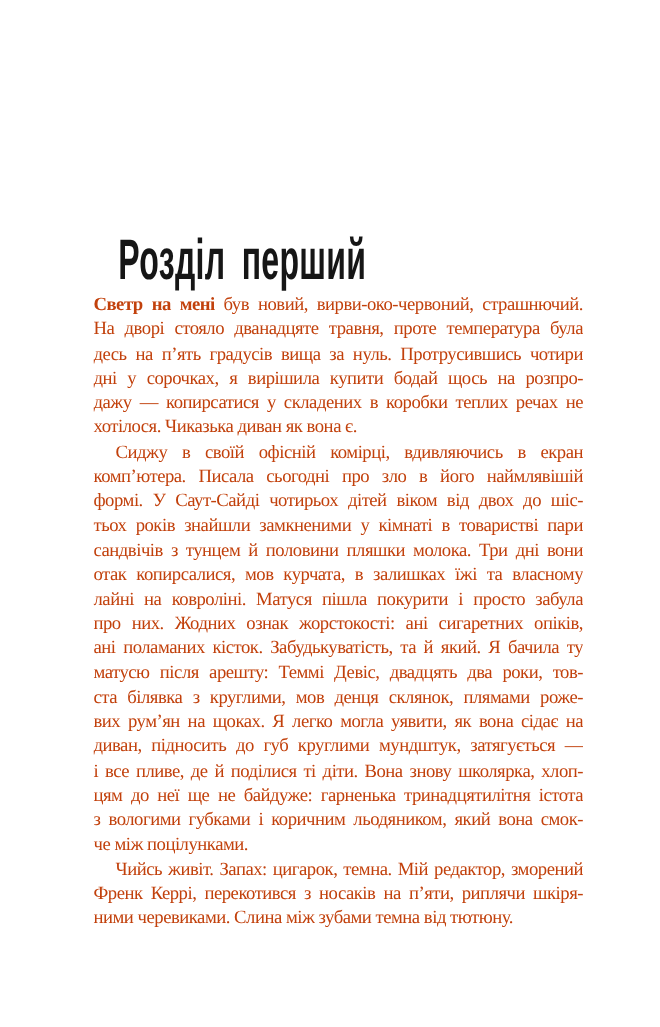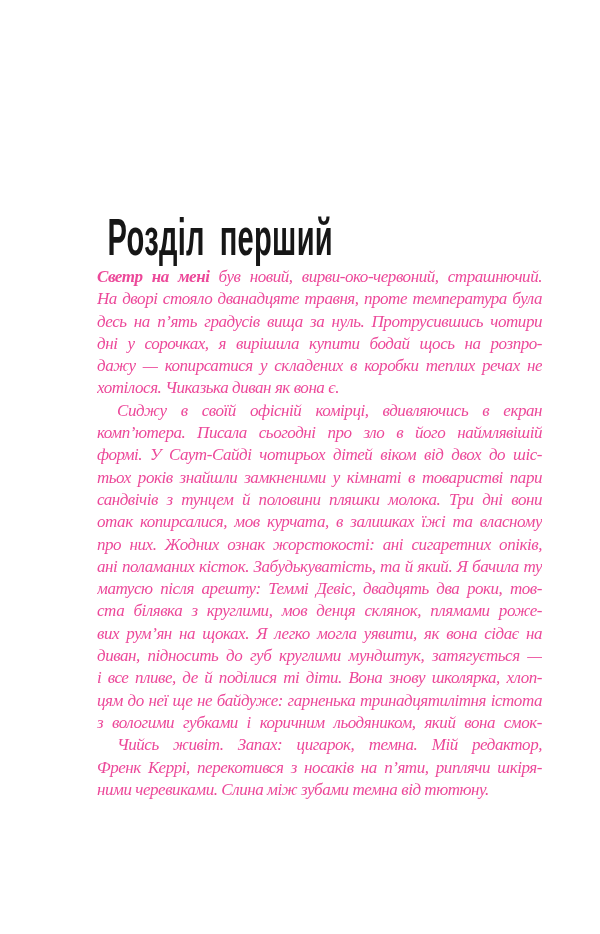--- a/index.html
+++ b/index.html
@@ -34,27 +34,26 @@
     font-family: "Liberation Sans", sans-serif;
     font-weight: 700;
     font-size: 52px;
     color: #161616;
     letter-spacing: 0.5px;
     word-spacing: 0.22em;
   }
   
   .text-block {
     position: absolute;
-    left: 97px;
+    left: 85px;
     top: 266px;
     width: 445px;
-    color: #ec4899;
+    color: #c2410c;
     font-size: 17px;
     letter-spacing: -0.45px;
-    font-style: italic;
   }
   .line {
     height: 22.3px;
     line-height: 22.3px;
     overflow: hidden;
     text-align: justify;
     text-align-last: justify;
   }
   .line.last {
     text-align-last: left;
@@ -79,25 +78,27 @@
     <div class="line">десь на п’ять градусів вища за нуль. Протрусившись чотири</div>
     <div class="line">дні у сорочках, я вирішила купити бодай щось на розпро-</div>
     <div class="line">дажу — копирсатися у складених в коробки теплих речах не</div>
     <div class="line last">хотілося. Чиказька диван як вона є.</div>
     <div class="line indent">Сиджу в своїй офісній комірці, вдивляючись в екран</div>
     <div class="line">комп’ютера. Писала сьогодні про зло в його наймлявішій</div>
     <div class="line">формі. У Саут-Сайді чотирьох дітей віком від двох до шіс-</div>
     <div class="line">тьох років знайшли замкненими у кімнаті в товаристві пари</div>
     <div class="line">сандвічів з тунцем й половини пляшки молока. Три дні вони</div>
     <div class="line">отак копирсалися, мов курчата, в залишках їжі та власному</div>
+    <div class="line">лайні на ковроліні. Матуся пішла покурити і просто забула</div>
     <div class="line">про них. Жодних ознак жорстокості: ані сигаретних опіків,</div>
     <div class="line">ані поламаних кісток. Забудькуватість, та й який. Я бачила ту</div>
     <div class="line">матусю після арешту: Теммі Девіс, двадцять два роки, тов-</div>
     <div class="line">ста білявка з круглими, мов денця склянок, плямами роже-</div>
     <div class="line">вих рум’ян на щоках. Я легко могла уявити, як вона сідає на</div>
     <div class="line">диван, підносить до губ круглими мундштук, затягується —</div>
     <div class="line">і все пливе, де й поділися ті діти. Вона знову школярка, хлоп-</div>
     <div class="line">цям до неї ще не байдуже: гарненька тринадцятилітня істота</div>
     <div class="line">з вологими губками і коричним льодяником, який вона смок-</div>
+    <div class="line last">че між поцілунками.</div>
     <div class="line indent">Чийсь живіт. Запах: цигарок, темна. Мій редактор, зморений</div>
     <div class="line">Френк Керрі, перекотився з носаків на п’яти, риплячи шкіря-</div>
     <div class="line last">ними черевиками. Слина між зубами темна від тютюну.</div>
   </div>
 
 </body></html>

